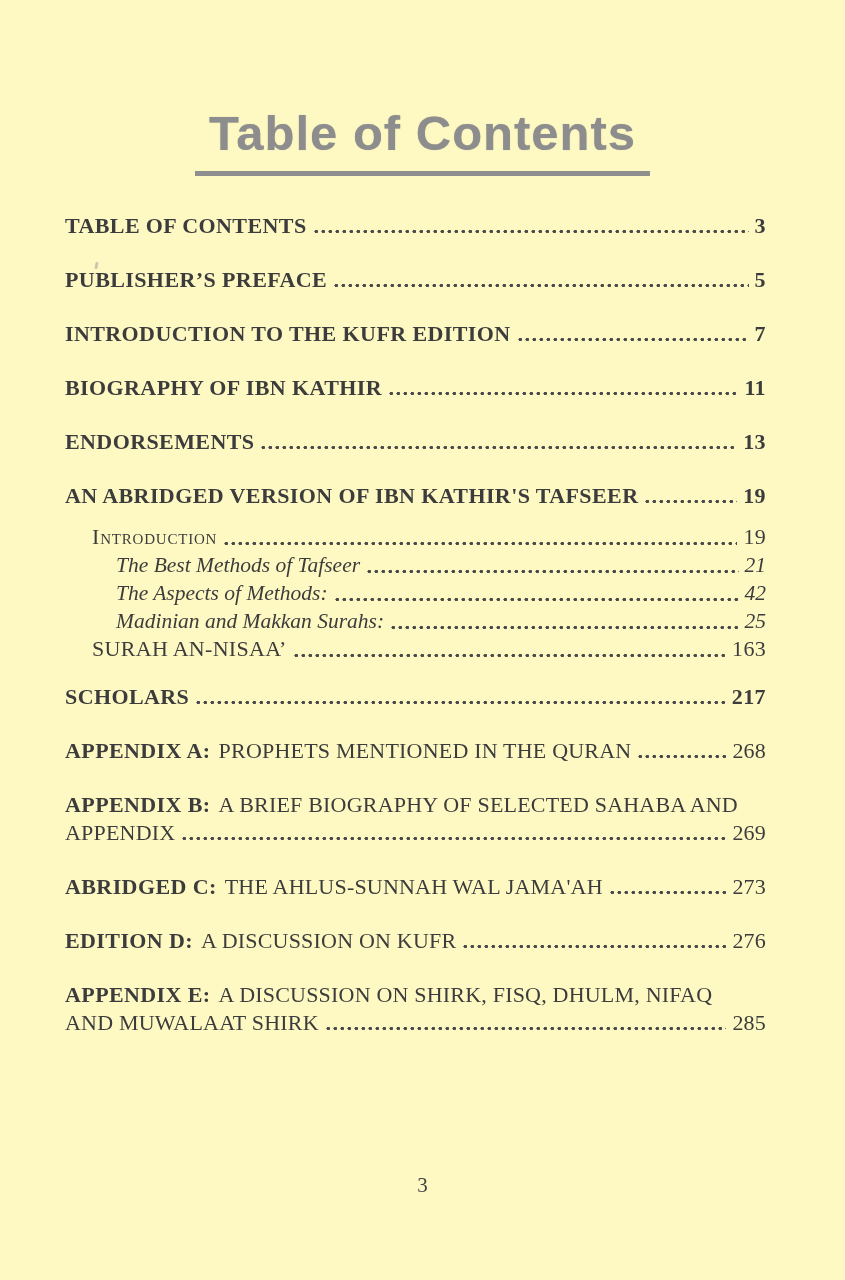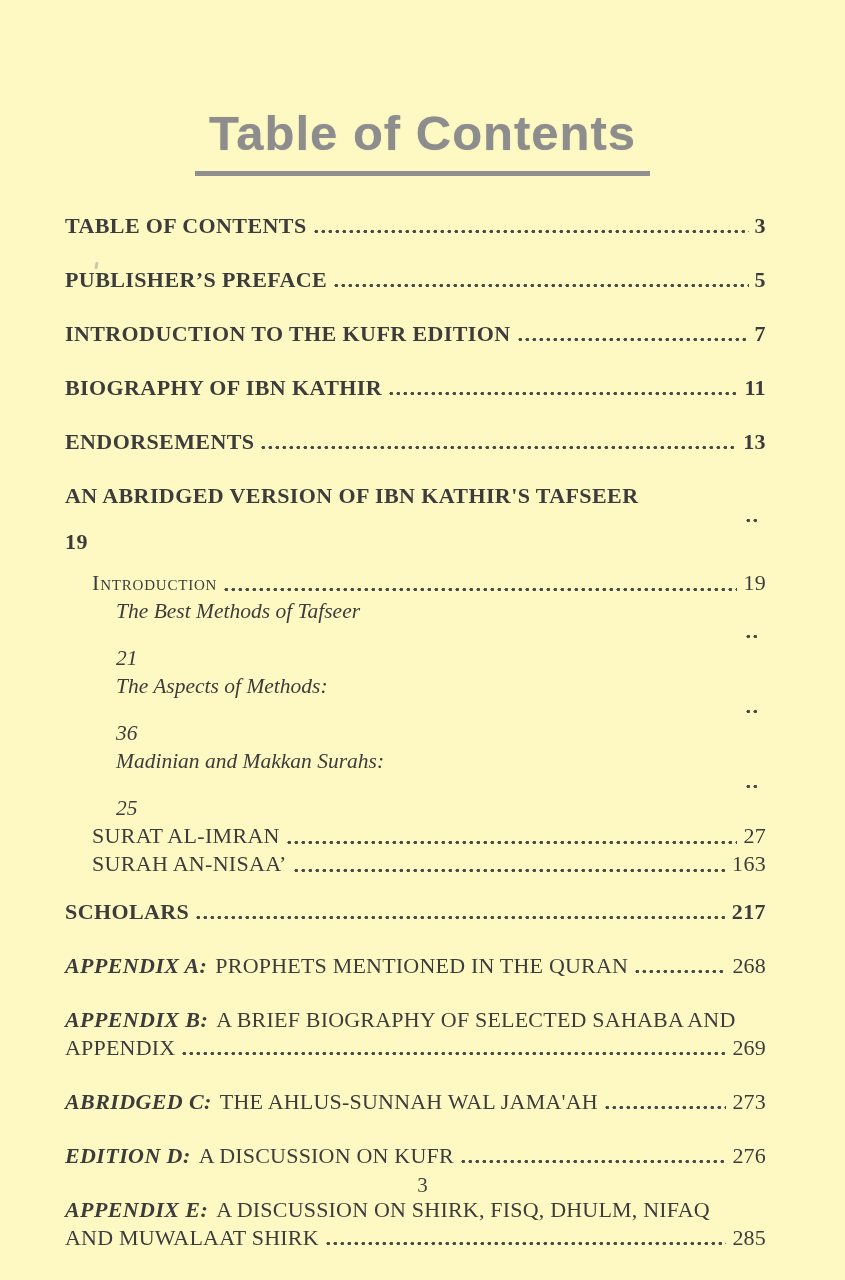--- a/index.html
+++ b/index.html
@@ -49,46 +49,45 @@
 
   .pg { white-space: nowrap; }
 
   .main {
     font-weight: bold;
     font-size: 22px;
     line-height: 27px;
     letter-spacing: 0.4px;
     margin-bottom: 27px;
   }
-  .main.tight { margin-bottom: 14px; flex-direction: column; }
+  .main.tight { margin-bottom: 14px; }
 
   .sub-block { margin-bottom: 20px; }
   .sub {
     font-size: 22px;
     line-height: 28px;
     letter-spacing: 0.3px;
     padding-left: 27px;
     text-align: center;
   }
   .sc .lbl { font-variant: small-caps; letter-spacing: 0.8px; }
   .ital {
     font-style: italic;
     font-size: 21.5px;
     line-height: 28px;
     padding-left: 51px;
-    flex-direction: column;
   }
 
   .appx {
     font-size: 22px;
     line-height: 27px;
     letter-spacing: 0.2px;
     margin-bottom: 27px;
   }
-  .pfx { font-weight: bold; margin-right: 8px; letter-spacing: 0.4px; font-style: italic; }
+  .pfx { font-weight: bold; margin-right: 8px; letter-spacing: 0.4px; }
   .wline1 { white-space: nowrap; line-height: 28px; }
 
   
   .pagenum {
     position: absolute;
     left: 0; right: 0;
     bottom: 82px;
     text-align: center;
     font-size: 21px;
     color: #454545;
@@ -163,31 +162,26 @@
         <span class="pg">19</span>
       </div>
       <div class="row ital">
         <span class="lbl">The Best Methods of Tafseer</span>
         <span class="dots"></span>
         <span class="pg">21</span>
       </div>
       <div class="row ital">
         <span class="lbl">The Aspects of Methods:</span>
         <span class="dots"></span>
-        <span class="pg">36</span>
+        <span class="pg">42</span>
       </div>
       <div class="row ital">
         <span class="lbl">Madinian and Makkan Surahs:</span>
         <span class="dots"></span>
         <span class="pg">25</span>
-      </div>
-      <div class="row sub">
-        <span class="lbl">SURAT AL-IMRAN</span>
-        <span class="dots"></span>
-        <span class="pg">27</span>
       </div>
       <div class="row sub">
         <span class="lbl">SURAH AN-NISAA’</span>
         <span class="dots"></span>
         <span class="pg">163</span>
       </div>
     </div>
 
     <div class="row main">
       <span class="lbl">SCHOLARS</span>

